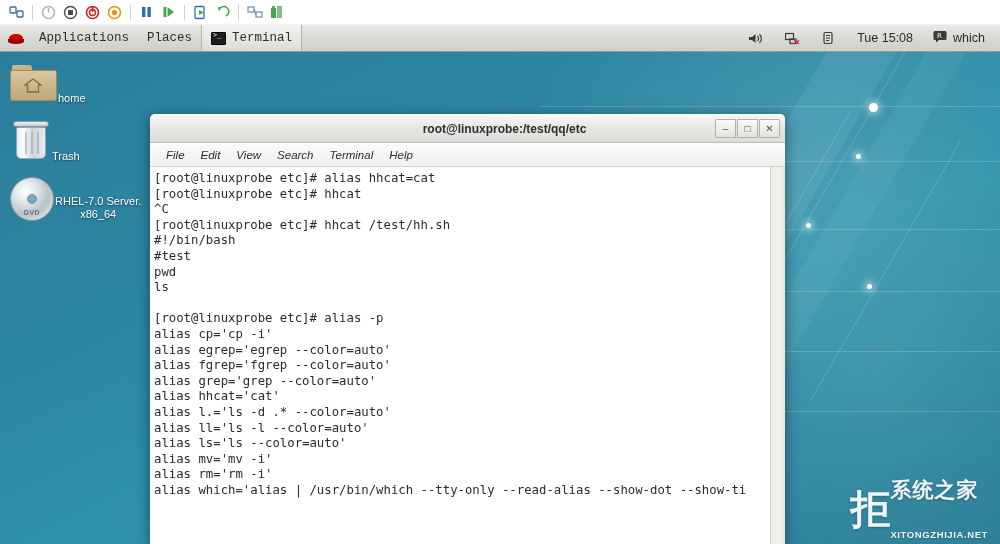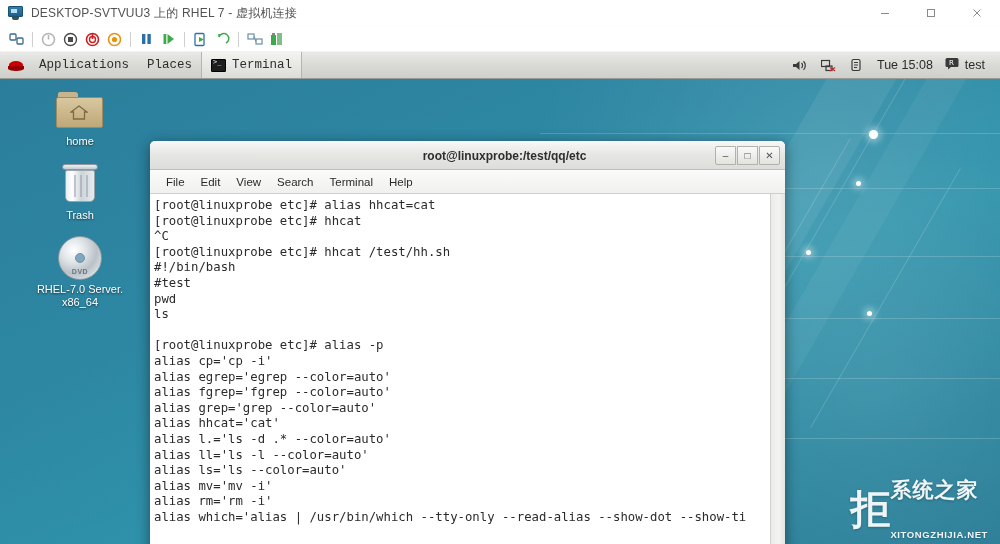--- a/index.html
+++ b/index.html
@@ -199,21 +199,21 @@
     color: #e8e8e8;
     font-family: "DejaVu Sans Mono", monospace;
     font-size: 7px;
   }
   .gp-right {
     margin-left: auto;
     display: flex;
     align-items: center;
     height: 100%;
     padding-right: 9px;
-    gap: 0px;
+    gap: 8px;
   }
   .gp-ricon {
     padding: 0 7px;
     display: flex;
     align-items: center;
     height: 100%;
   }
   .gp-clock {
     font-size: 12.5px;
     padding: 0 8px;
@@ -268,22 +268,22 @@
     position: absolute;
     left: 0; top: 26px;
     width: 160px;
     padding-top: 12px;
     z-index: 5;
   }
   .dicon {
     width: 140px;
     margin: 0 auto 14px auto;
     display: flex;
-    flex-direction: column;
-    align-items: center;
+    flex-direction: row;
+    align-items: flex-end;
   }
   .dicon-label {
     margin-top: 3px;
     font-size: 11px;
     color: #ffffff;
     text-align: center;
     line-height: 13px;
     text-shadow: 0 1px 2px rgba(0,0,0,0.6);
     max-width: 120px;
   }
@@ -425,20 +425,21 @@
   .tw-btn:last-child  { border-radius: 0 2px 2px 0; }
 
   .tw-menubar {
     height: 23px;
     flex: 0 0 auto;
     background: linear-gradient(180deg,#fbfbfa 0%, #f0f0ee 100%);
     border-bottom: 1px solid #cfcfcb;
     display: flex;
     align-items: center;
     padding-left: 8px;
+    font-style: italic;
   }
   .tw-menu {
     font-size: 11.5px;
     color: #2b2b2b;
     padding: 2px 8px;
     white-space: nowrap;
   }
 
   .tw-body {
     flex: 1 1 auto;
@@ -505,45 +506,20 @@
     line-height: 11px;
     text-shadow: 0 1px 2px rgba(0,0,0,0.3);
     text-align: right;
   }
 </style>
 </head>
 <body>
 
 <div class="vm-window">
 
-  <div class="vm-titlebar">
-    <div class="vm-title-icon">
-      <div class="scr"></div>
-        <div class="stand"></div>
-    </div>
-    <div class="vm-title-text">DESKTOP-SVTVUU3 上的 RHEL 7 - 虚拟机连接</div>
-    <div class="vm-winbtns">
-      <div class="vm-winbtn">
-        <svg width="12" height="12" viewBox="0 0 12 12">
-            <line x1="2" y1="6.5" x2="10" y2="6.5" stroke="#8a8a8a" stroke-width="1"></line>
-          </svg>
-      </div>
-      <div class="vm-winbtn">
-        <svg width="12" height="12" viewBox="0 0 12 12">
-            <rect x="2.5" y="2.5" width="7" height="7" fill="none" stroke="#8a8a8a" stroke-width="1"></rect>
-          </svg>
-      </div>
-      <div class="vm-winbtn">
-        <svg width="12" height="12" viewBox="0 0 12 12">
-            <line x1="2.5" y1="2.5" x2="9.5" y2="9.5" stroke="#8a8a8a" stroke-width="1"></line>
-            <line x1="9.5" y1="2.5" x2="2.5" y2="9.5" stroke="#8a8a8a" stroke-width="1"></line>
-          </svg>
-      </div>
-    </div>
-  </div>
 
 
   <div class="vm-toolbar">
     <div class="tb-btn">
       <svg width="16" height="15" viewBox="0 0 16 15">
         <rect x="1" y="2" width="6" height="6" rx="1" fill="none" stroke="#3a6b8c" stroke-width="1.3"></rect>
         <rect x="8" y="6" width="6" height="6" rx="1" fill="none" stroke="#3a6b8c" stroke-width="1.3"></rect>
       </svg>
     </div>
     <div class="tb-sep"></div>
@@ -673,21 +649,21 @@
         </div>
         <div class="gp-clock">Tue 15:08</div>
         <div class="gp-user">
           <span>
             <svg width="14" height="13" viewBox="0 0 14 13">
               <rect x="0.5" y="1" width="13" height="9" rx="1.5" fill="#3a3a3a"></rect>
               <polygon points="3,9 3,12.5 6.5,9.5" fill="#3a3a3a"></polygon>
               <text x="4" y="8" font-family="DejaVu Sans" font-size="7" fill="#ffffff">R</text>
             </svg>
           </span>
-          <span>test</span>
+          <span>which</span>
         </div>
       </div>
     </div>
 
     <div class="desktop-icons">
       <div class="dicon">
         <div class="ic-home">
           <div class="tab"></div>
             <div class="body"></div>
           <svg class="house" viewBox="0 0 18 15">

